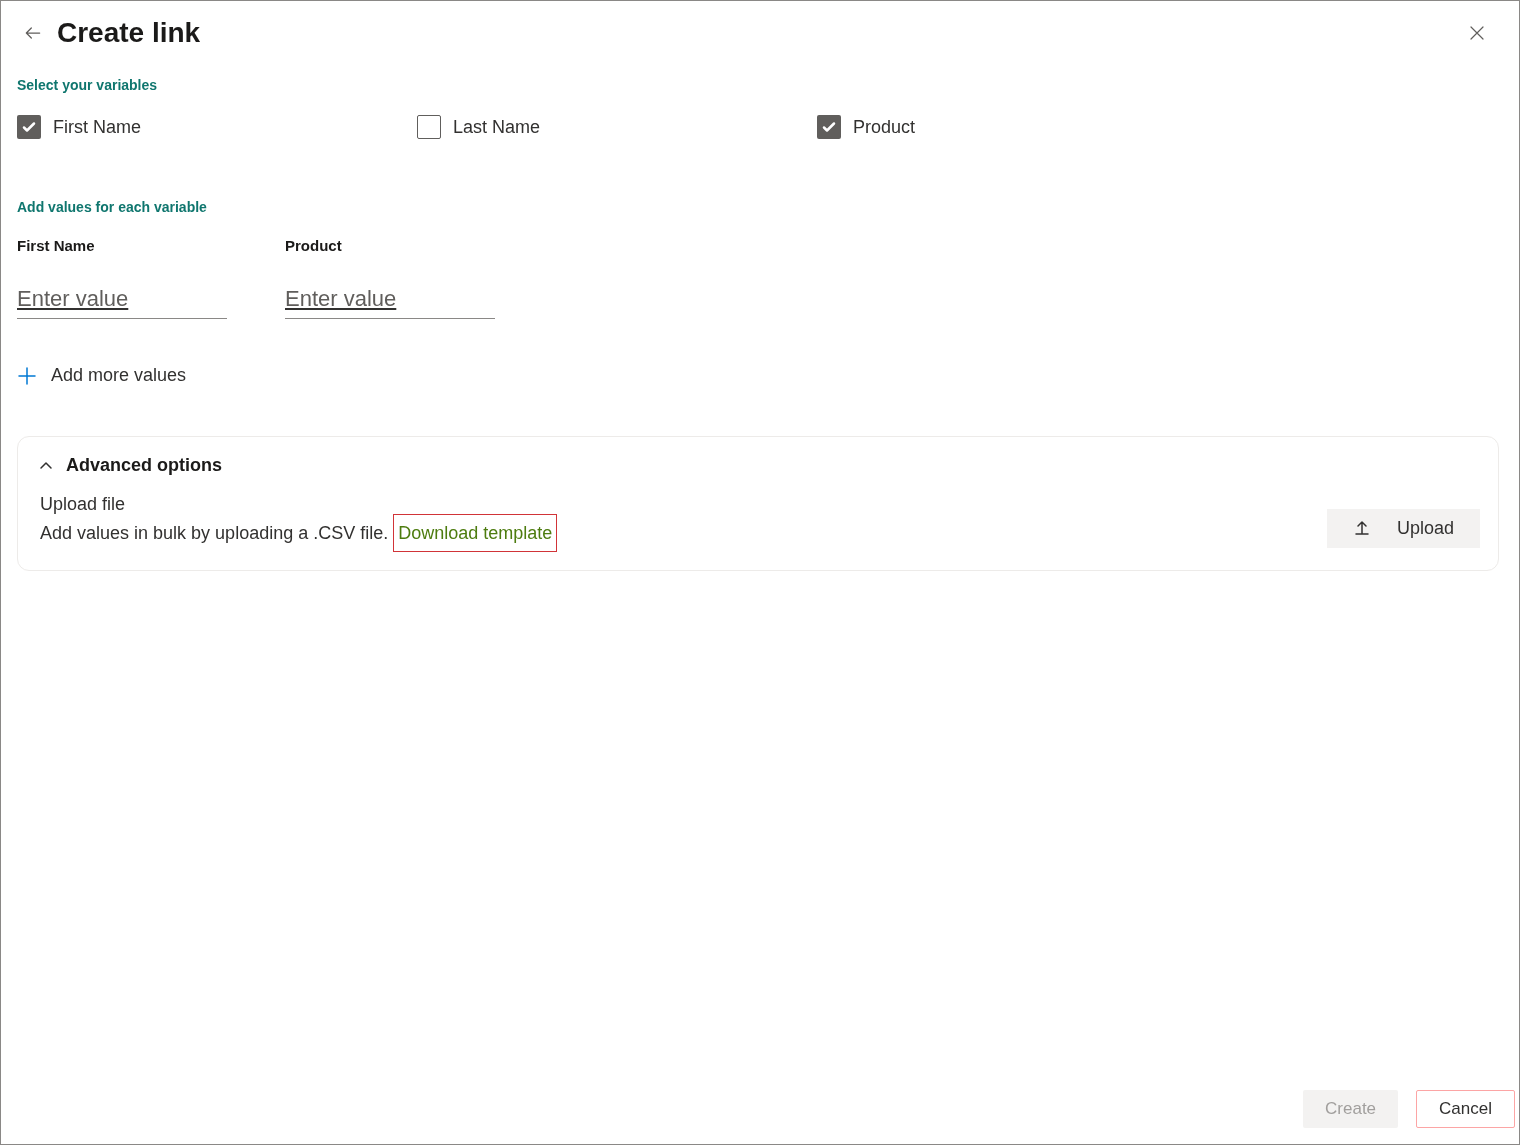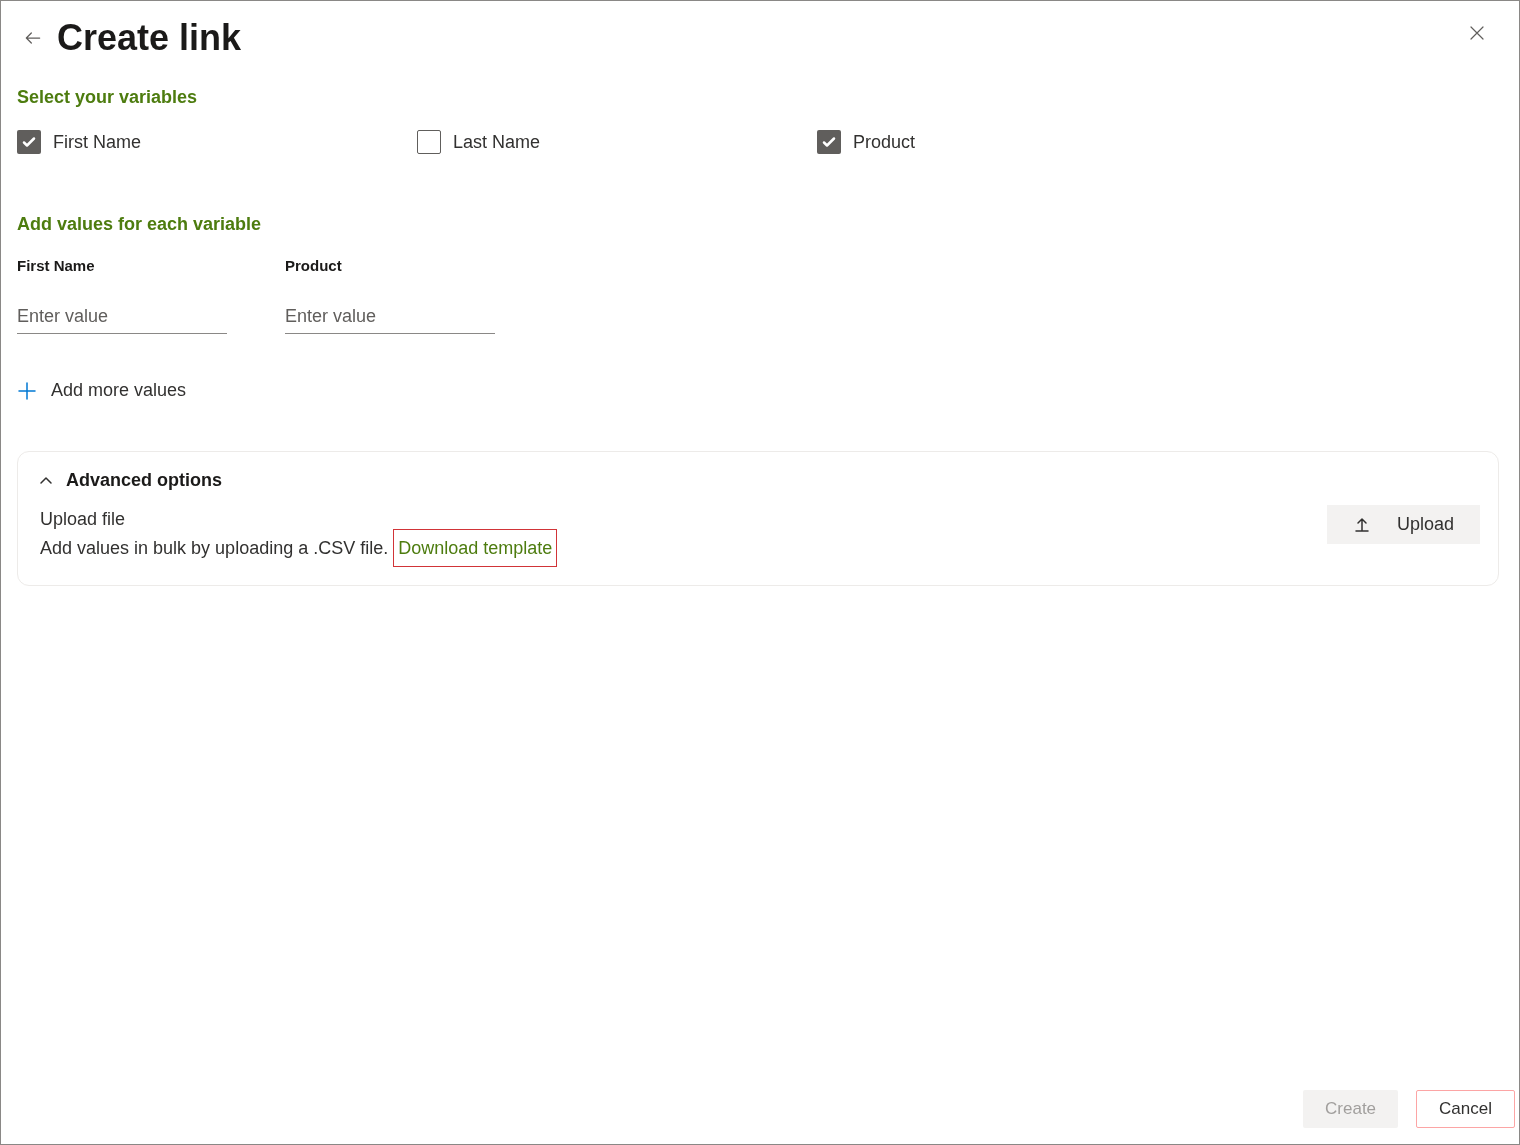--- a/index.html
+++ b/index.html
@@ -27,44 +27,44 @@
       width: 32px;
       height: 32px;
       display: flex;
       align-items: center;
       justify-content: center;
       cursor: pointer;
       margin-right: 8px;
     }
     .back-btn svg { width: 20px; height: 20px; }
     .page-title {
-      font-size: 36px;
+      font-size: 28px;
       font-weight: 600;
       color: #1b1a19;
     }
     .close-btn {
       position: absolute;
       top: 16px;
       right: 26px;
       width: 32px;
       height: 32px;
       display: flex;
       align-items: center;
       justify-content: center;
       cursor: pointer;
       color: #605e5c;
     }
     .close-btn svg { width: 16px; height: 16px; }
     .content {
       padding: 20px 16px 0 16px;
     }
     .section-heading {
-      font-size: 18px;
+      font-size: 14px;
       font-weight: 600;
-      color: #4d7c0f;
+      color: #0f766e;
       margin-bottom: 22px;
     }
     .variables-row {
       display: flex;
       gap: 0;
       margin-bottom: 60px;
     }
     .var-checkbox {
       display: flex;
       align-items: center;
@@ -113,25 +113,26 @@
     }
     .value-field-label {
       font-size: 15px;
       font-weight: 600;
       color: #1b1a19;
       margin-bottom: 28px;
     }
     .value-input {
       border: none;
       border-bottom: 1px solid #8a8886;
-      font-size: 18px;
+      font-size: 22px;
       padding: 4px 0 6px 0;
       outline: none;
       color: #323130;
       background: transparent;
+      text-decoration: underline;
     }
     .value-input::placeholder {
       color: #605e5c;
     }
     .add-more {
       display: flex;
       align-items: flex-end;
       margin-bottom: 50px;
       cursor: pointer;
     }
@@ -179,21 +180,21 @@
       stroke-width: 1.5;
       fill: none;
     }
     .advanced-title {
       font-size: 18px;
       font-weight: 600;
       color: #1b1a19;
     }
     .advanced-body {
       display: flex;
-      align-items: flex-start;
+      align-items: flex-end;
       justify-content: space-between;
     }
     .upload-desc {
       font-size: 18px;
       color: #323130;
       line-height: 1.6;
       padding-left: 4px;
     }
     .download-link {
       color: #4d7c0f;

